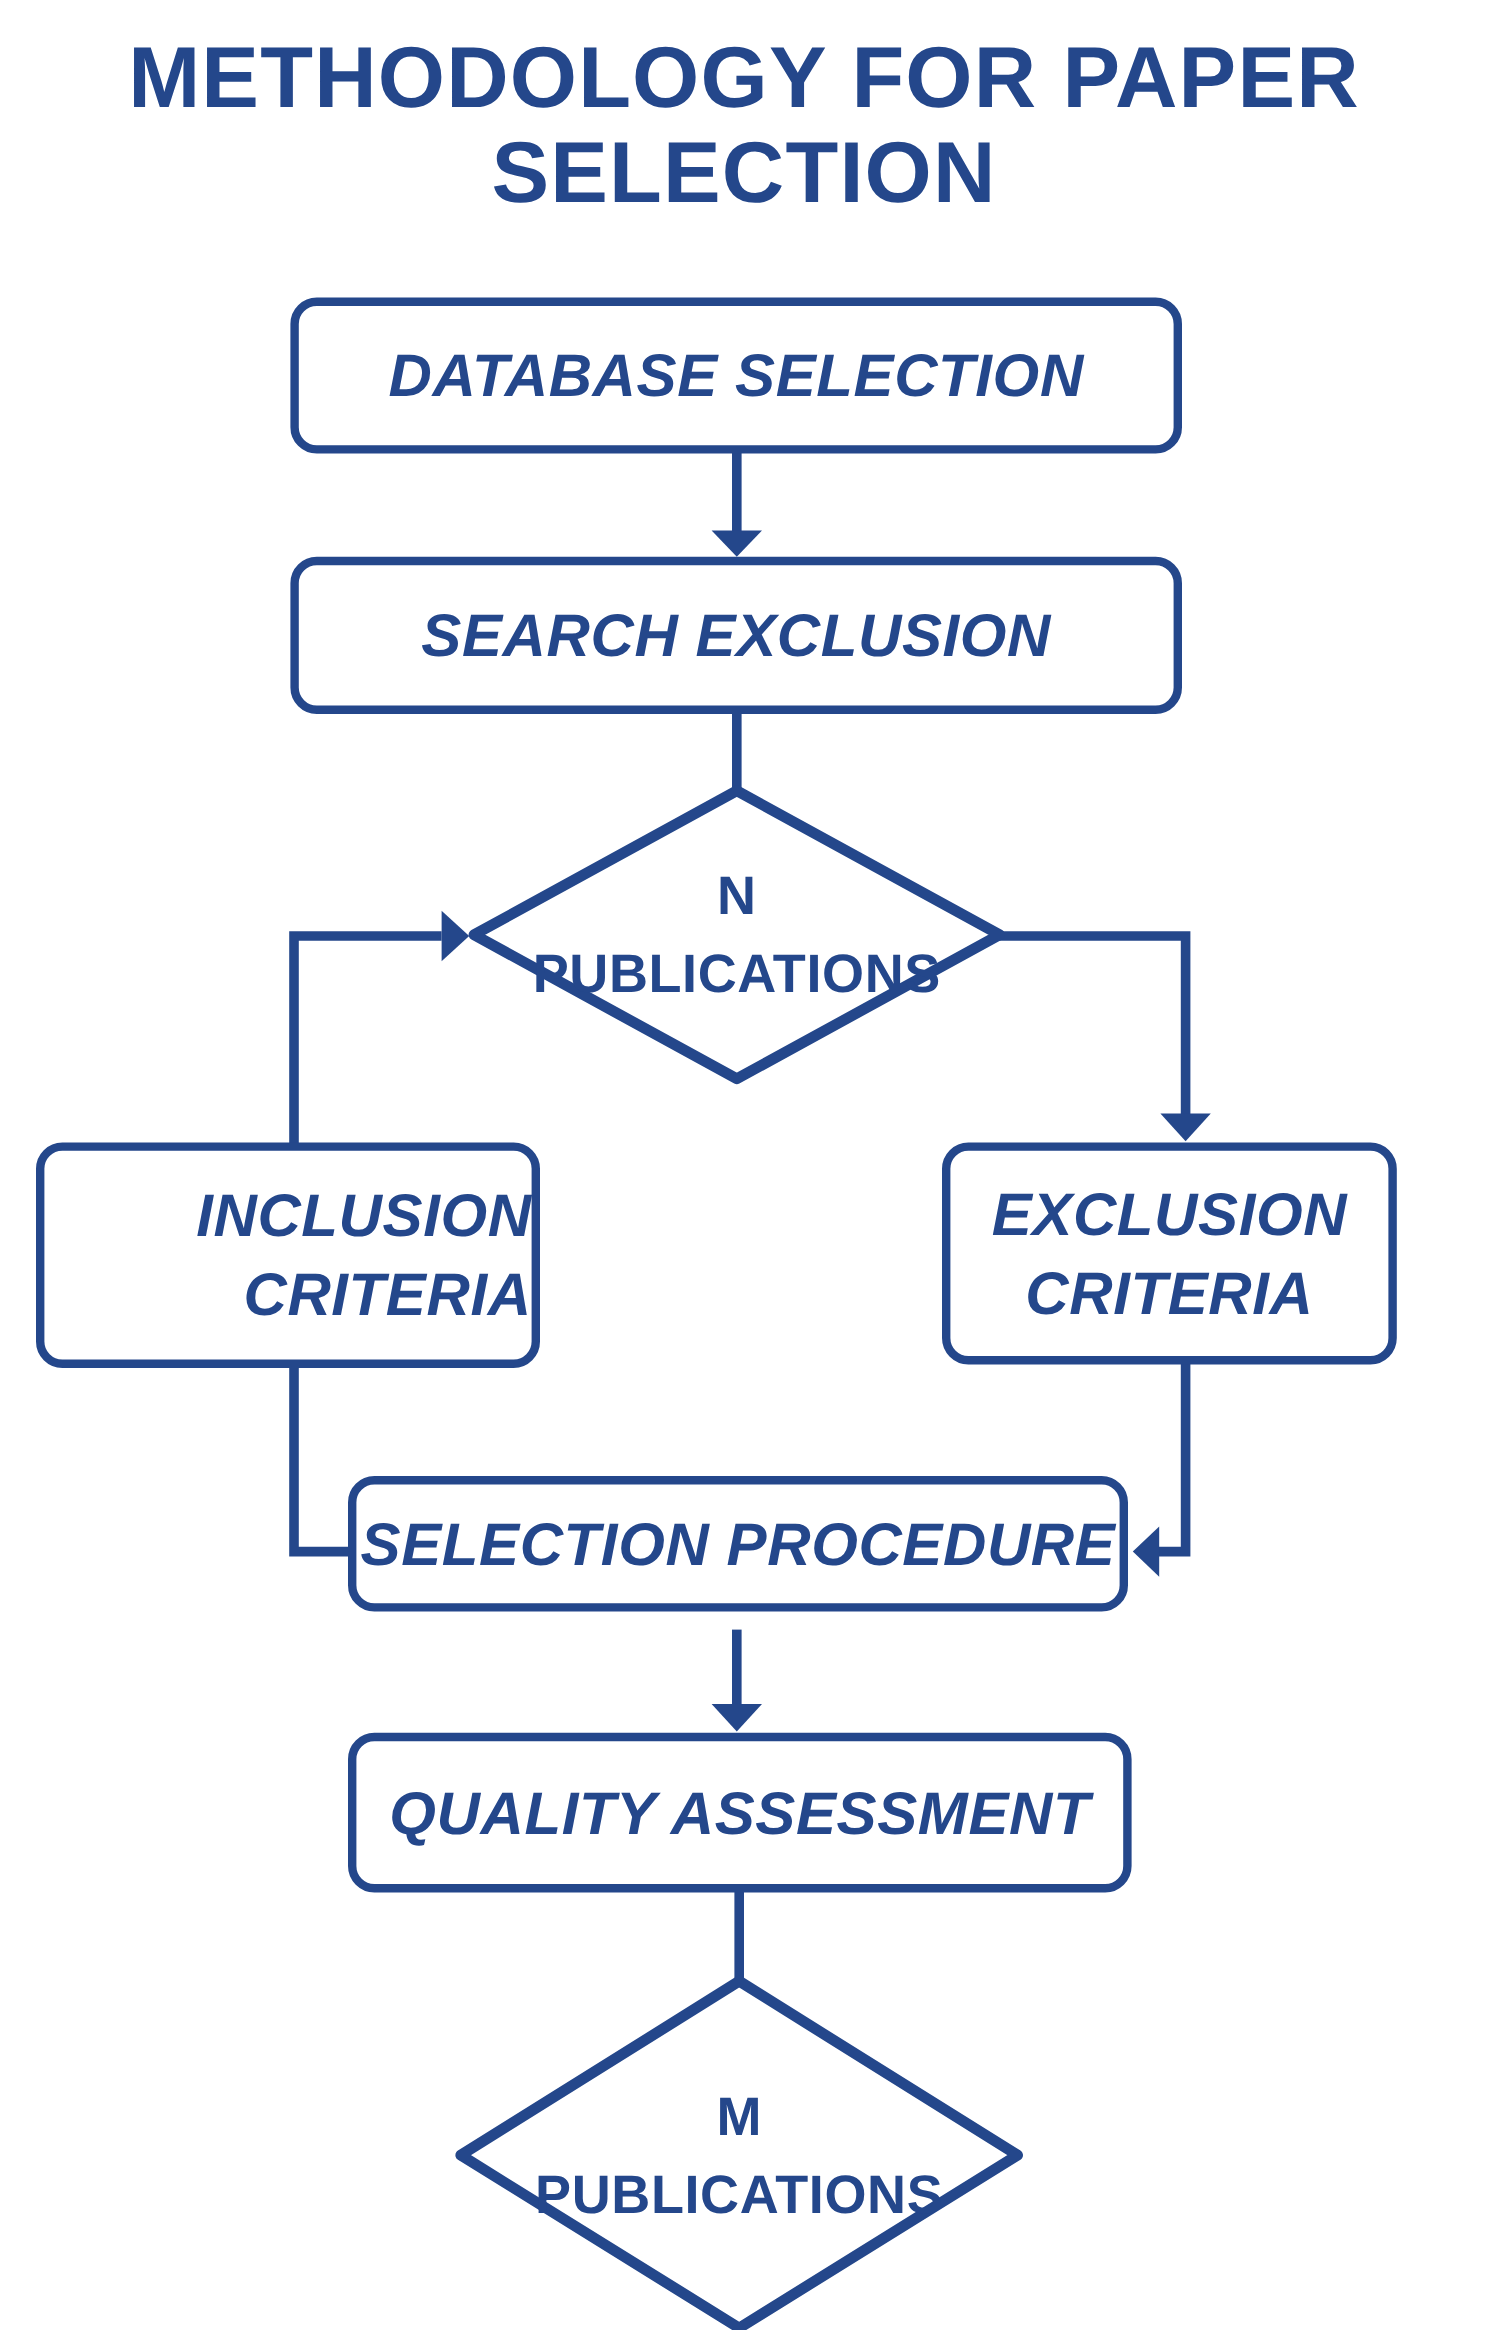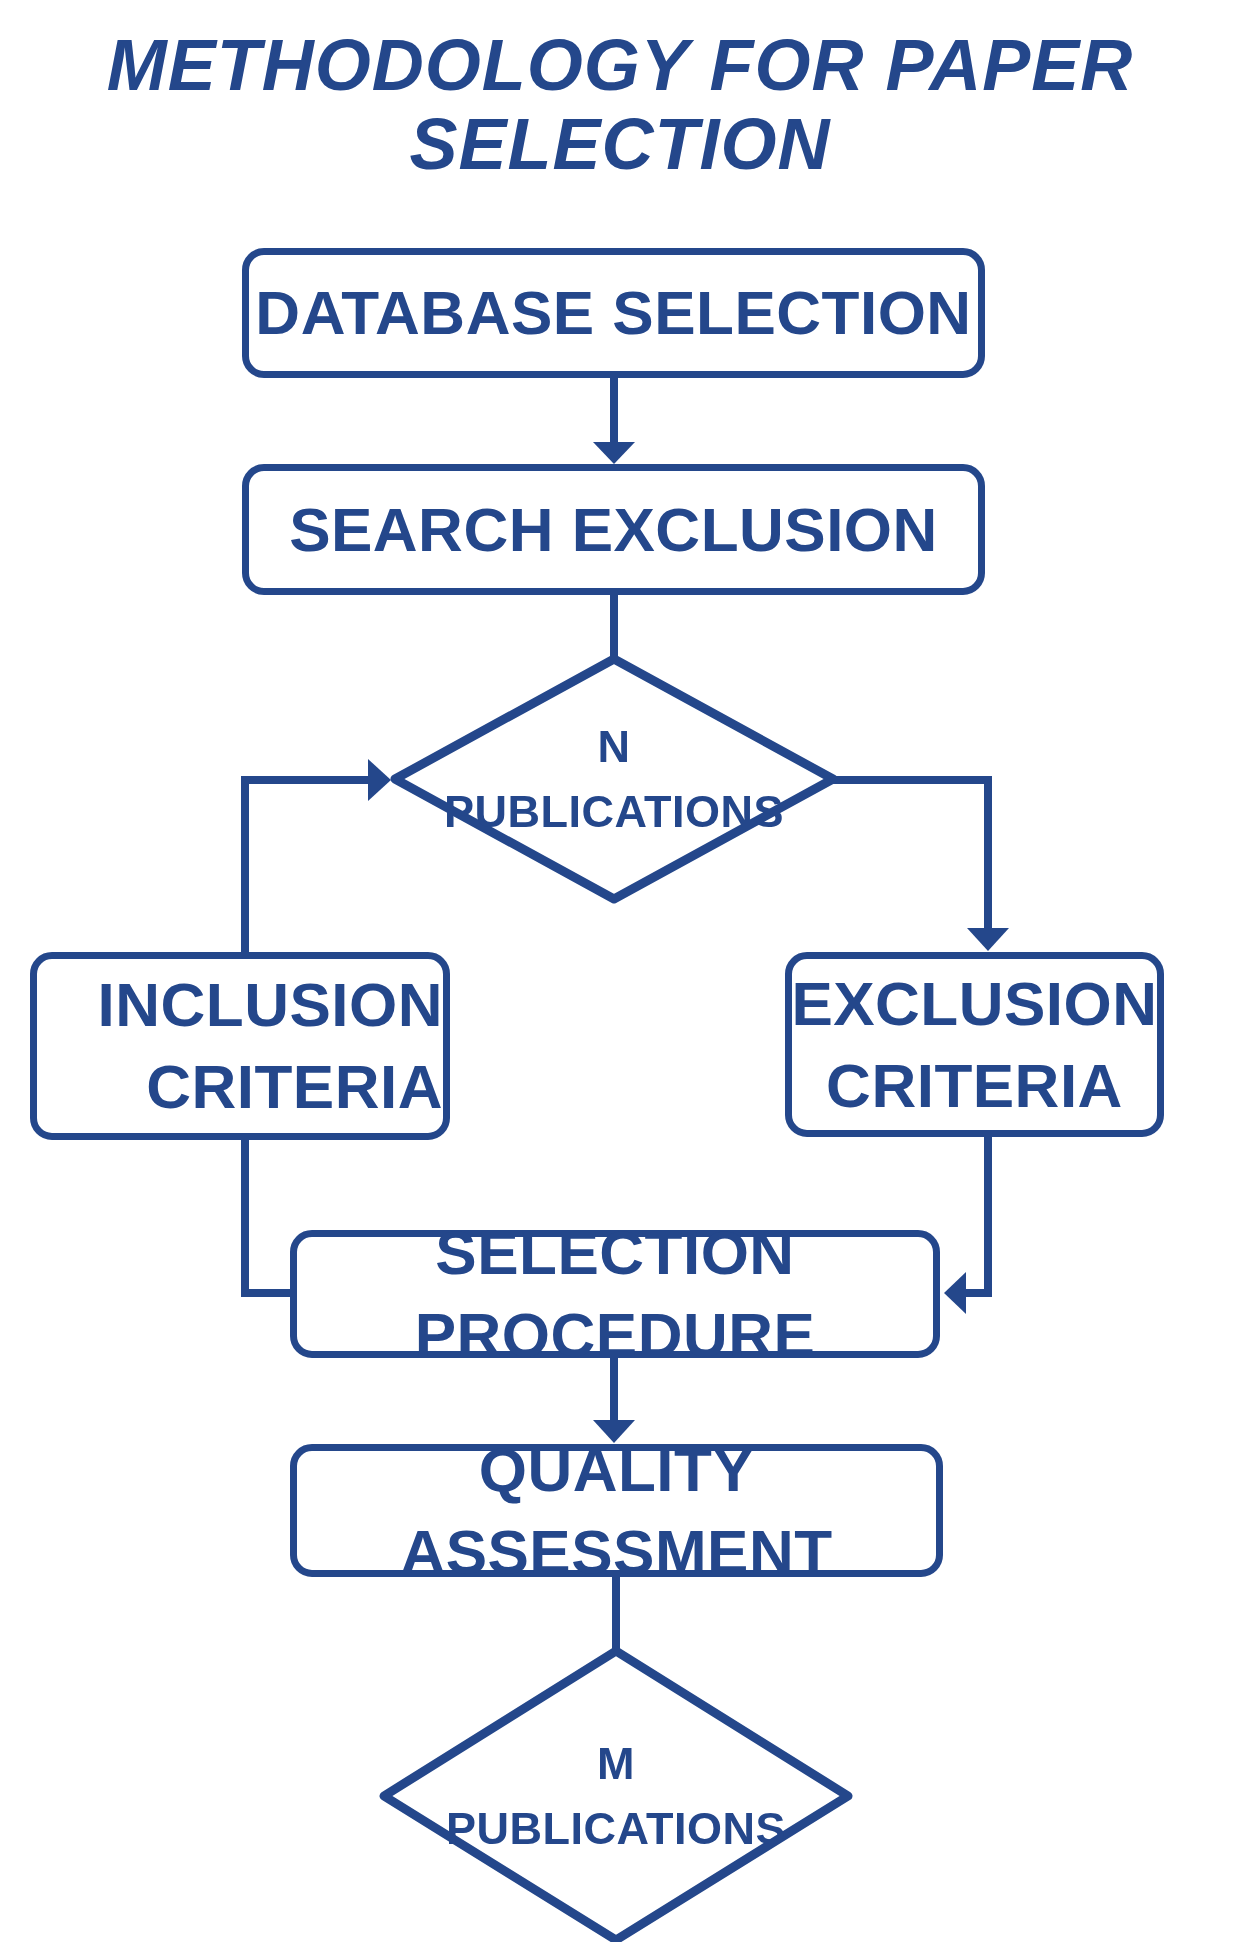--- a/index.html
+++ b/index.html
@@ -10,56 +10,55 @@
     background: var(--bg);
     font-family: "Liberation Sans", sans-serif;
   }
   .page { position: relative; width: 1240px; height: 1942px; overflow: hidden; }
 
   .title {
     position: absolute; left: 70px; top: 26px; width: 1100px;
     margin: 0; text-align: center;
     font-size: 72px; font-weight: bold; letter-spacing: 1px; line-height: 1.1;
     color: var(--navy);
-    font-style: italic;
   }
 
   .wires { position: absolute; left: 0; top: 0; width: 1240px; height: 1942px; }
   .wire { stroke: var(--navy); stroke-width: 8; fill: none; }
   .arrowhead { fill: var(--navy); stroke: none; }
   .diamond { stroke: var(--navy); stroke-width: 9; fill: #ffffff; stroke-linejoin: round; }
 
   .node {
     position: absolute;
     border: 7px solid var(--navy); border-radius: 22px;
     background: #ffffff;
     display: flex; flex-direction: column;
     align-items: center; justify-content: center;
     text-align: center;
-    color: var(--navy); font-weight: bold; font-size: 62px;
-    letter-spacing: 0.5px; line-height: 1.32;
+    color: var(--navy); font-weight: bold; font-size: 50px;
+    letter-spacing: 0.5px; line-height: 1.32; font-style: italic;
   }
   .node span { display: block; }
 
   .diamond-label {
     position: absolute;
     display: flex; flex-direction: column;
     align-items: center; justify-content: center;
     text-align: center;
     color: var(--navy); font-weight: bold; font-size: 45px;
     letter-spacing: 0.5px; line-height: 1.45;
   }
   .diamond-label span { display: block; }
 
   
   .n-database  { left: 242px; top: 248px;  width: 743px; height: 130px; }
   .n-search    { left: 242px; top: 464px;  width: 743px; height: 131px; }
   .n-inclusion { left: 30px;  top: 952px;  width: 420px; height: 188px; align-items: flex-end; }
   .n-exclusion { left: 785px; top: 952px;  width: 379px; height: 185px; }
-  .n-selection { left: 290px; top: 1230px; width: 650px; height: 128px; }
+  .n-selection { left: 290px; top: 1230px; width: 650px; height: 113px; }
   .n-quality   { left: 290px; top: 1444px; width: 653px; height: 133px; justify-content: center; }
   .d-npub { left: 394px; top: 709px;  width: 440px; height: 140px; }
   .d-mpub { left: 396px; top: 1726px; width: 440px; height: 140px; }
 </style>
 </head>
 <body>
 
 <div class="page">
 
   <h1 class="title">METHODOLOGY FOR PAPER SELECTION</h1>

